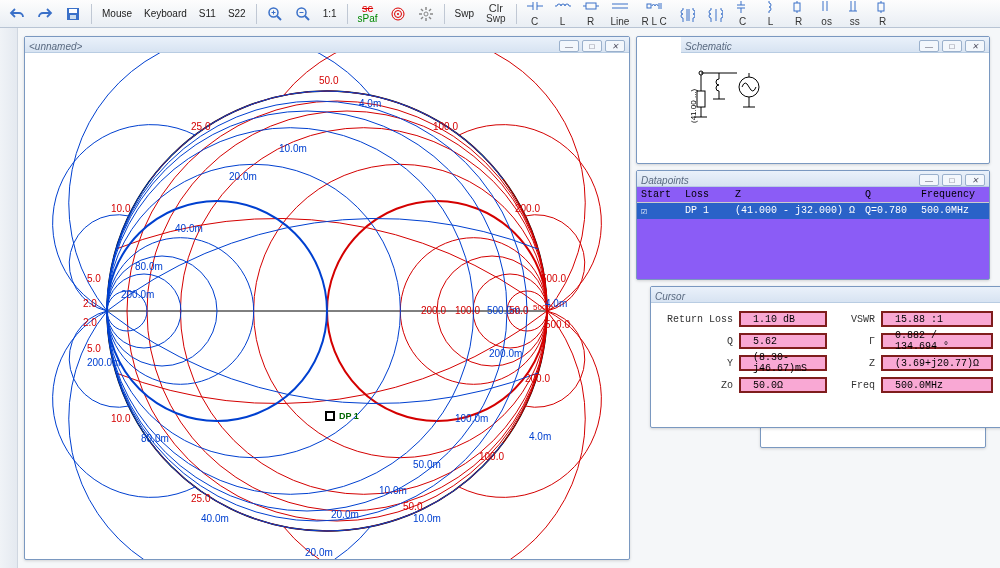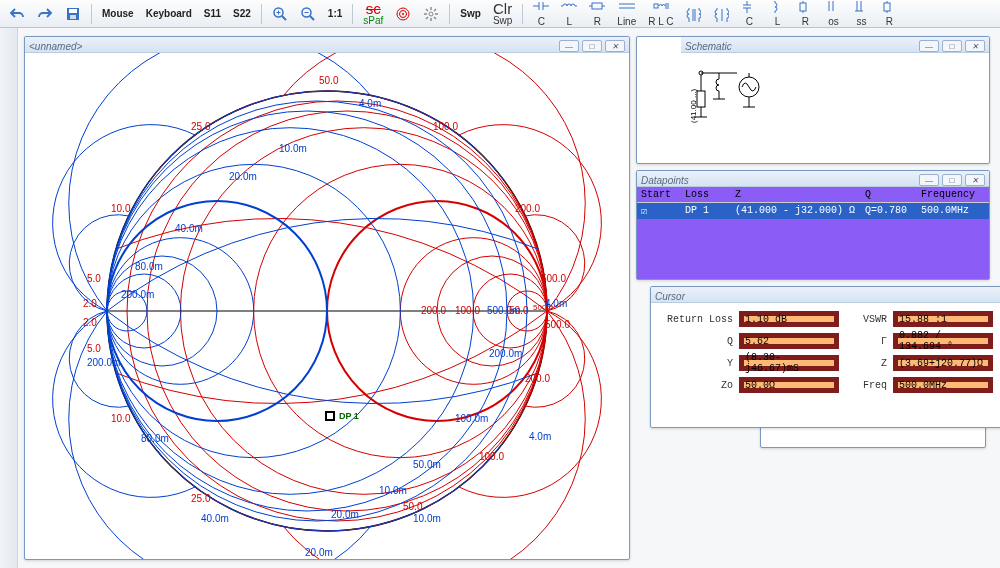--- a/index.html
+++ b/index.html
@@ -33,23 +33,23 @@
     display: flex;
     align-items: center;
     justify-content: center;
     border: 1px solid transparent;
     border-radius: 2px;
     cursor: pointer;
     font-size: 10px;
     color: #333;
   }
   .tb-btn svg { width:16px; height:16px; }
-  .tb-txt { font-weight: bold; color:#222; }
+  .tb-txt { font-weight: normal; color:#222; }
   .tb-stack { position:relative; display:flex; flex-direction:column; align-items:center; line-height:1;}
-  .tb-stack .top { font-size:15px; }
+  .tb-stack .top { font-size:11px; }
   .tb-stack .bot { font-size:10px; }
 
   .workspace {
     position: relative;
     width: 1000px;
     height: 540px;
     background: #f5f7f9;
   }
   .vruler {
     position:absolute; left:0; top:0; width:18px; height:540px;
@@ -88,21 +88,21 @@
   .dp-body { height:calc(100% - 16px); overflow:auto; background:#8b5cf6;}
   .dp-head { display:flex; font-family:"Courier New",monospace; font-size:10px; border-bottom:1px solid #ccc; padding:2px 4px;}
   .dp-row { display:flex; font-family:"Courier New",monospace; font-size:10px; padding:2px 4px;}
   .dp-row.sel { background:#2a62c8; color:#fff;}
   .c-start{width:44px}.c-point{width:50px}.c-z{width:130px}.c-q{width:56px}.c-f{flex:1}
 
   .cur-panel { left:650px; top:258px; width:354px; height:142px; }
   .cur-body { padding:8px 10px; font-family:"Courier New",monospace; font-size:10px;}
   .cur-grid { display:grid; grid-template-columns: 72px 1fr 42px 1fr; row-gap:6px; column-gap:6px; align-items:center;}
   .cur-lbl { text-align:right; color:#333;font-family:Liberation Mono, monospace;}
-  .cur-val { border:5px solid #7f1d1d; height:16px; padding:0 1px; display:flex; align-items:center; background:#fdba74;}
+  .cur-val { border:2px solid #7f1d1d; height:16px; padding:0 12px; display:flex; align-items:center; background:#f9a8d4;}
 
   .extra-panel { left:760px; top:310px; width:226px; height:110px; z-index:-0;}
   .extra-panel .panel-tb{ }
 
   .sc-lab { position:absolute; font-size:10px; }
   .sc-red{ color:#d40000;} .sc-blue{ color:#0040d0;}
 
   .marker{position:absolute;width:10px;height:10px;background:#fff;border:2px solid #000;}
   .marker-lbl{position:absolute;font-size:9px;color:#060;font-weight:bold;}
 </style>

